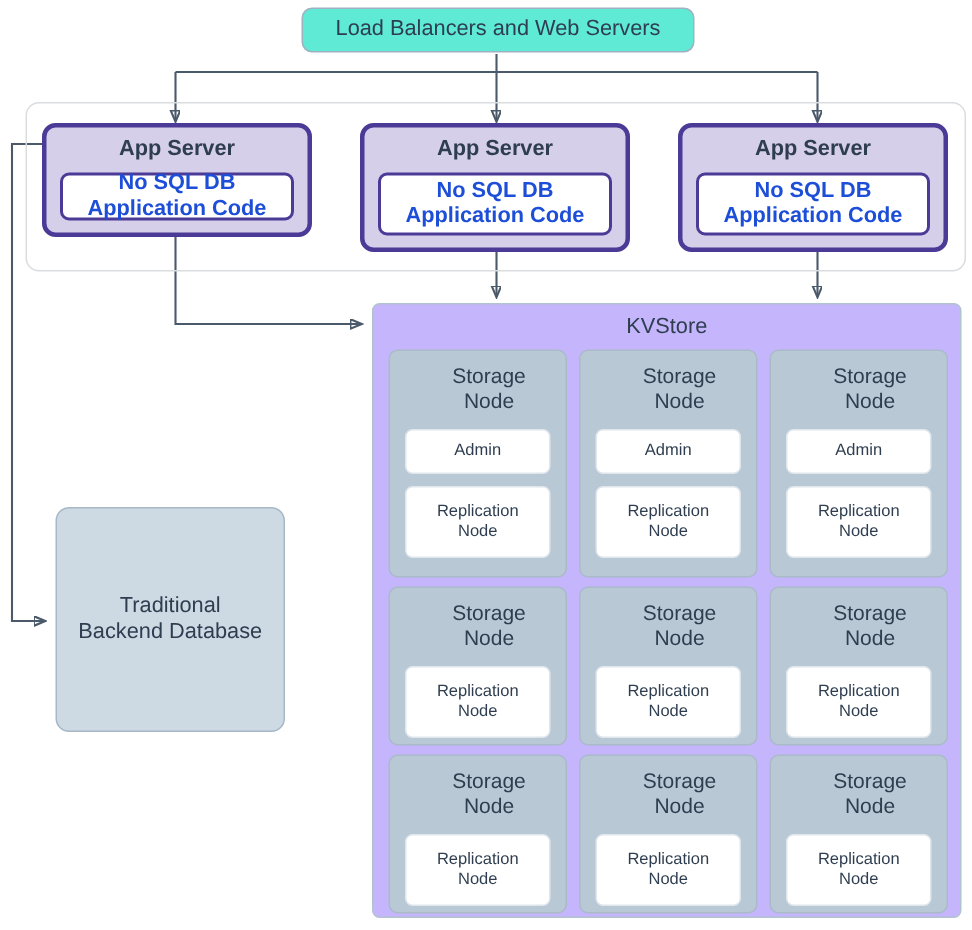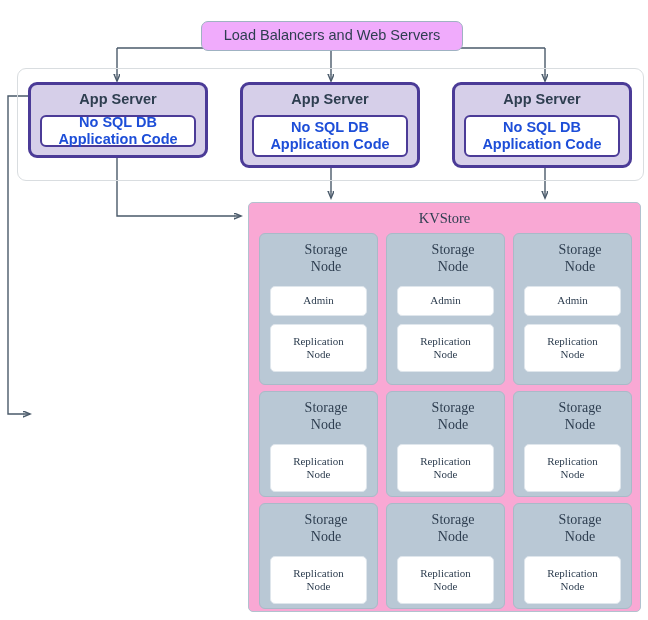--- a/index.html
+++ b/index.html
@@ -27,25 +27,24 @@
     align-items: center;
     justify-content: center;
     text-align: center;
     color: #2e3e50;
     line-height: 1.18;
     white-space: pre-line;
   }
 
   
   .lb-box {
-    background: #f0abfc;
+    background: #5eead4;
     border: 1px solid #9fb2c2;
     border-radius: 7px;
     font-size: 14.5px;
-    margin-top: 16px;
   }
   .tdb-box {
     background: #cdd9e3;
     border: 1px solid #a6b7c6;
     border-radius: 9px;
     font-size: 14.5px;
   }
 
   
   .appserver-group {
@@ -87,24 +86,23 @@
     font-size: 14.5px;
     color: #1d4ed8;
     line-height: 1.2;
     white-space: pre-line;
   }
 
   
   .kvstore {
     position: absolute;
     box-sizing: border-box;
-    background: #f9a8d4;
+    background: #c4b5fd;
     border: 1px solid #b2c2cf;
     border-radius: 5px;
-    font-family: Liberation Serif, serif;
   }
   .kvstore-title {
     position: absolute;
     left: 0; right: 0; top: 7px;
     text-align: center;
     font-size: 14.5px;
     color: #2e3e50;
   }
 
   
@@ -197,20 +195,22 @@
     <div class="app-server-inner">No SQL DB
 Application Code</div>
   </div>
 
   <div class="app-server" style="left:452px; top:82px; width:180px; height:86px;">
     <div class="app-server-title">App Server</div>
     <div class="app-server-inner">No SQL DB
 Application Code</div>
   </div>
 
+  <div class="box tdb-box" style="left:37px; top:338px; width:153px; height:150px;">Traditional
+Backend Database</div>
 
   <div class="kvstore" style="left:248px; top:202px; width:393px; height:410px;">
     <div class="kvstore-title">KVStore</div>
     <div id="sn-layer">
         <div class="storage-node" style="left: 10px; top: 30px; width: 119px; height: 152px;">
           <div class="sn-title">Storage
 Node</div>
           <div class="sn-chip" style="top: 52px; height: 30px;">Admin</div>
           <div class="sn-chip" style="top: 90px; height: 48px;">Replication
 Node</div>

